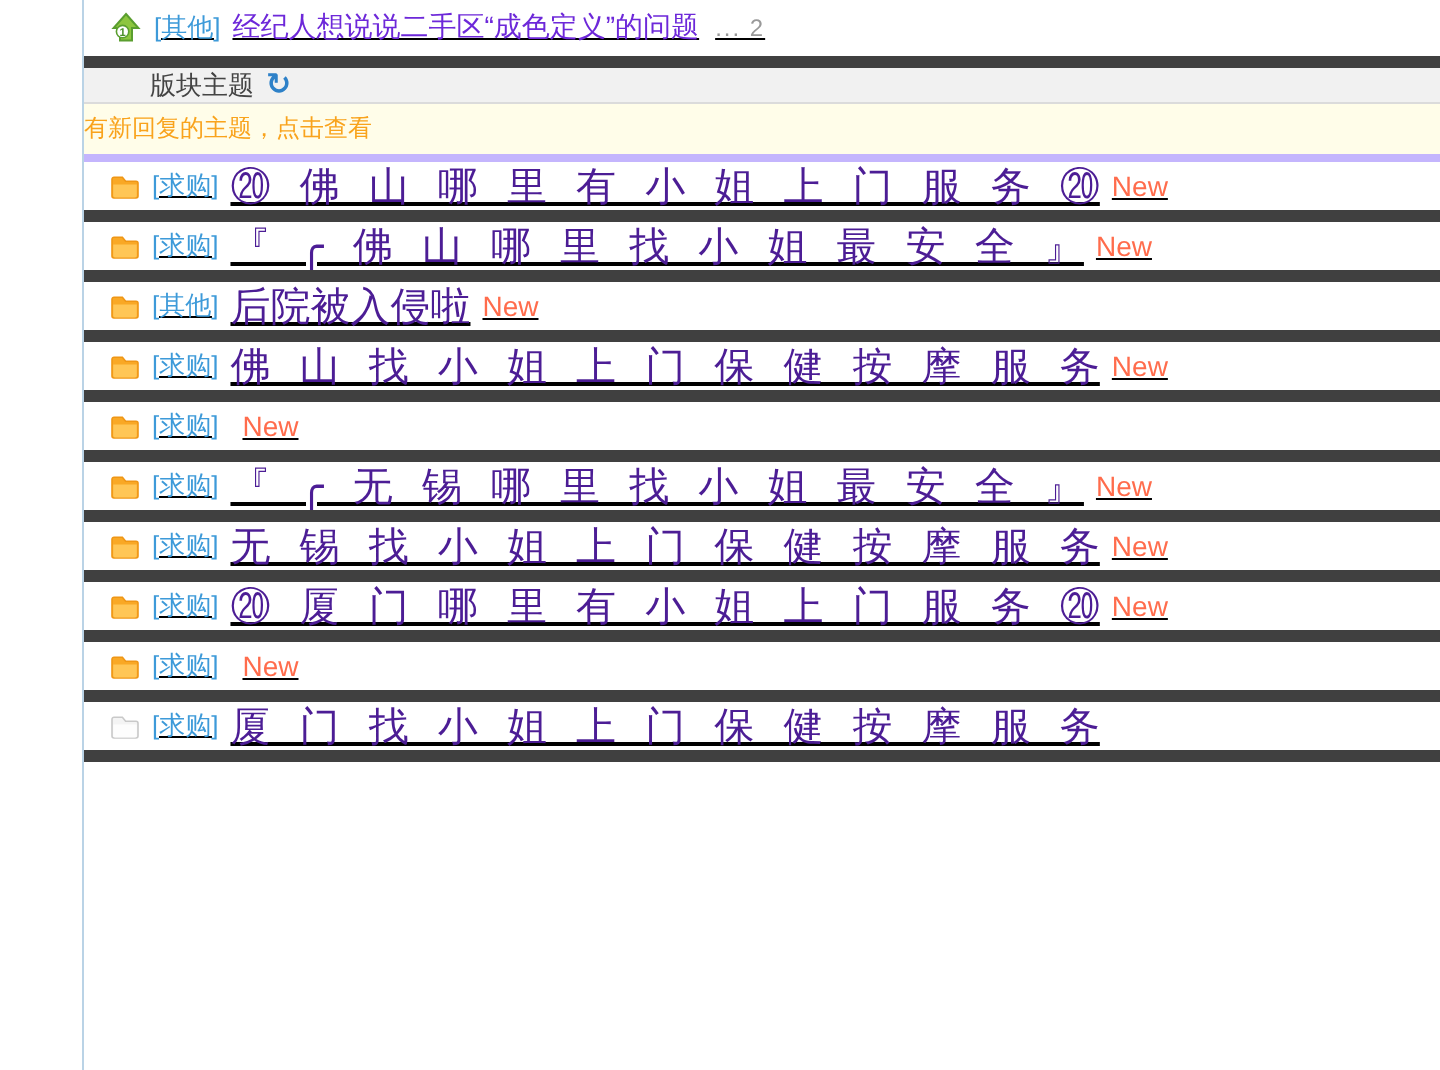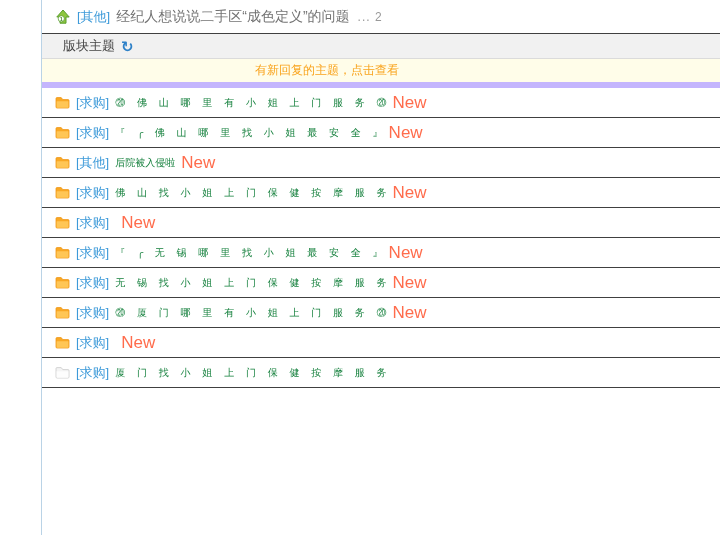--- a/index.html
+++ b/index.html
@@ -7,46 +7,46 @@
     width:720px;height:535px;overflow:hidden;background:#fff;
     font-family:"Liberation Sans","DejaVu Sans",sans-serif;
     -webkit-font-smoothing:antialiased;
   }
   .board{
     margin-left:41px;height:535px;box-sizing:border-box;
     border-left:1px solid #BAD3E6;background:#fff;
   }
   .row{
     display:flex;align-items:center;box-sizing:border-box;
-    border-bottom:1px solid #404040;padding-left:13px;
-    white-space:nowrap;overflow:hidden;
+    border-bottom:6px solid #404040;padding-left:13px;
+    white-space:nowrap;overflow:hidden;text-decoration:underline;
   }
   .sticky1{height:34px;}
   .sticky2{height:37px;background:#F3F3F3;}
   .sticky3{height:37px;}
   .header-bar{
-    height:25px;background:#F1F1F1;border-bottom:1px solid #DBDBDB;
+    height:18px;background:#F1F1F1;border-bottom:1px solid #DBDBDB;
     display:flex;align-items:center;box-sizing:border-box;
-    padding-left:21px;color:#444;font-size:13px;white-space:nowrap;
+    padding-left:33px;color:#444;font-size:13px;white-space:nowrap;
   }
   .notice-bar{
-    height:29px;background:#FFFDE9;border-bottom:6px solid #c4b5fd;
-    display:flex;align-items:center;justify-content:center;
+    height:29px;background:#FFFDE9;border-bottom:4px solid #c4b5fd;
+    display:flex;align-items:center;justify-content:flex-start;
     box-sizing:border-box;padding-right:108px;
     font-size:12px;color:#F9A31C;white-space:nowrap;
   }
   .thread{height:30px;}
   .icon{display:inline-flex;align-items:center;margin-right:6px;flex:none;}
   .tag{color:#3D9AD9;font-size:13px;margin-right:6px;cursor:pointer;}
-  .t1-title{color:#737373;font-size:14px;cursor:pointer;text-align:right;}
+  .t1-title{color:#6d28d9;font-size:14px;cursor:pointer;text-align:right;}
   .red-title{color:#EE3B3B;font-weight:bold;font-size:14px;cursor:pointer;}
   .lock-title{color:#2D73B6;font-weight:bold;font-size:14px;text-decoration:underline;cursor:pointer;}
   .pages{color:#999;font-size:12px;margin-left:8px;letter-spacing:1px;cursor:pointer;}
-  .thread-title{color:#15803d;font-size:10px;word-spacing:9px;cursor:pointer;}
-  .new-badge{color:#FF6C4C;font-size:17px;margin-left:6px;cursor:pointer;}
+  .thread-title{color:#4c1d95;font-size:20px;word-spacing:9px;cursor:pointer;}
+  .new-badge{color:#FF6C4C;font-size:14px;margin-left:6px;cursor:pointer;}
   .refresh{margin-left:6px;color:#2E81C8;font-weight:bold;font-size:15px;line-height:1;cursor:pointer;}
   .notice-link{cursor:pointer;}
   
   .folder-icon svg .back{fill:#F9A825;stroke:#EF9615;}
   .folder-icon svg .front{fill:#FFC656;}
   .folder-icon.gray svg .back{fill:#F4F4F4;stroke:#C9C9C9;}
   .folder-icon.gray svg .front{fill:#FDFDFD;}
 </style>
 </head>
 <body>

